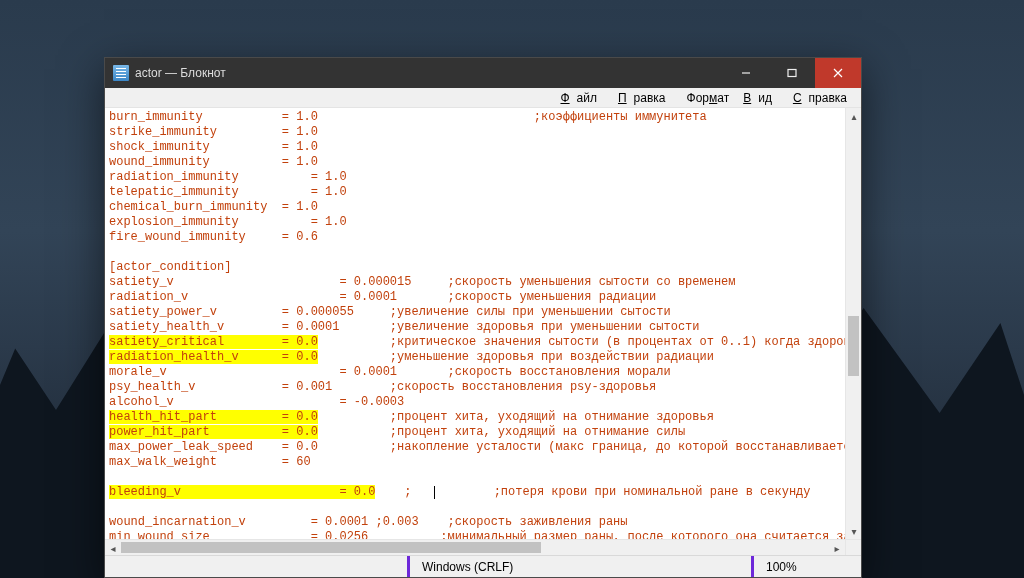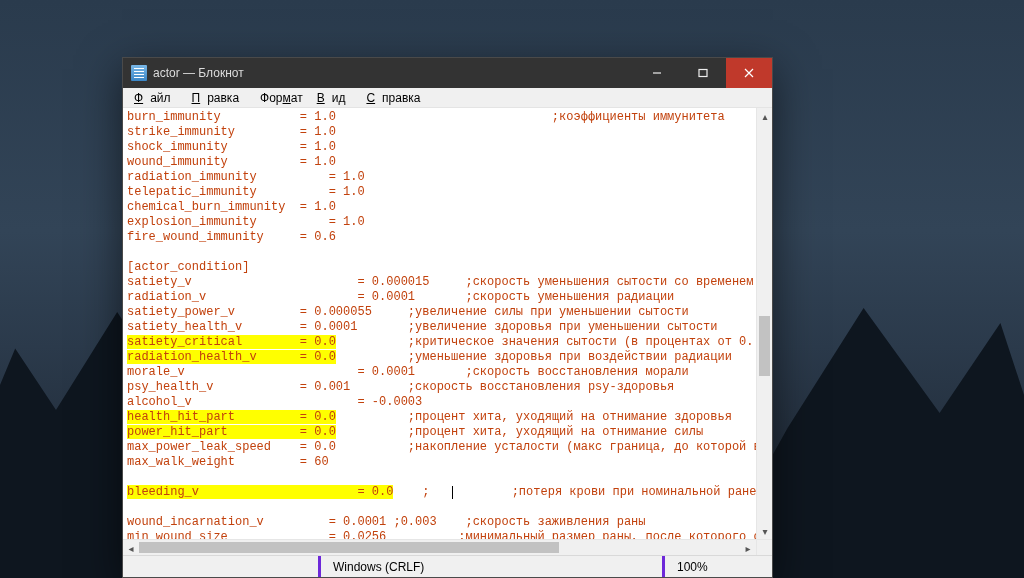--- a/index.html
+++ b/index.html
@@ -19,22 +19,22 @@
   .mountain {
     position: absolute;
     background: #0e161f;
     bottom: 0;
   }
   .m1 { left:-80px; width:340px; height:280px; clip-path: polygon(0 100%, 28% 18%, 40% 40%, 58% 5%, 78% 42%, 100% 100%); }
   .m2 { left:260px; width:460px; height:240px; clip-path: polygon(0 100%, 20% 30%, 40% 60%, 60% 20%, 85% 60%, 100% 100%); opacity:.9; }
   .m3 { right:-60px; width:380px; height:300px; clip-path: polygon(0 100%, 22% 50%, 42% 10%, 62% 45%, 78% 15%, 100% 100%); }
   .window {
     position: absolute;
-    left: 122px; top: 57px;
-    width: 651px; height: 521px;
+    left: 104px; top: 57px;
+    width: 758px; height: 521px;
     background: #fff;
     box-shadow: 0 12px 40px rgba(0,0,0,.55);
     display: flex; flex-direction: column;
     border: 1px solid #4a4a4a;
   }
   .titlebar {
     height: 30px;
     background: #333333;
     color: #dcdcdc;
     display: flex; align-items: center;
@@ -61,20 +61,21 @@
   .winbtn svg { width: 10px; height: 10px; stroke: #eee; stroke-width: 1.2; fill: none; }
   .winbtn.close svg { stroke: #fff; }
   .menubar {
     height: 20px;
     background: #f0f0f0;
     border-bottom: 1px solid #e4e4e4;
     display: flex; align-items: center;
     font-size: 12px;
     padding-left: 4px;
     color: #000;
+    justify-content: flex-end;
   }
   .menubar span { padding: 2px 7px; }
   .menubar span u { text-decoration: underline; }
   .content-wrap {
     flex: 1;
     position: relative;
     overflow: hidden;
     background: #fff;
   }
   .text-area {

